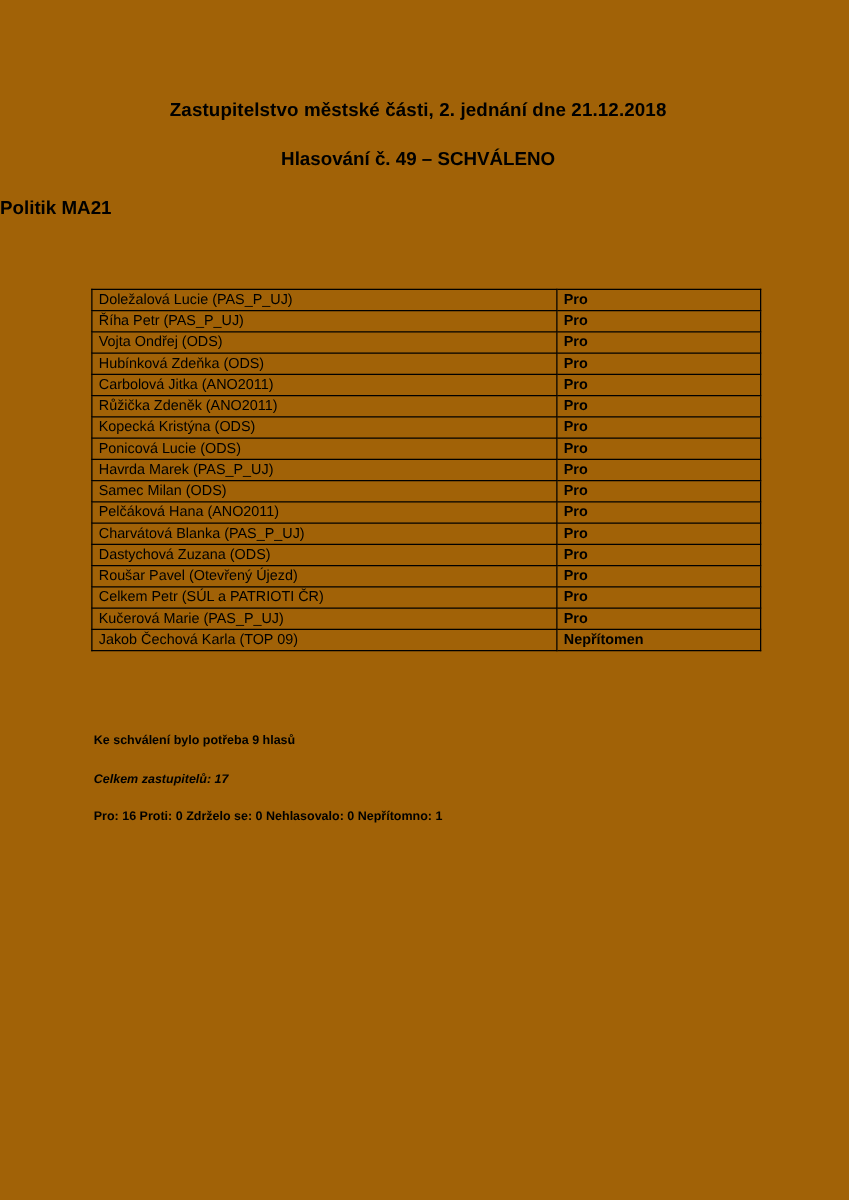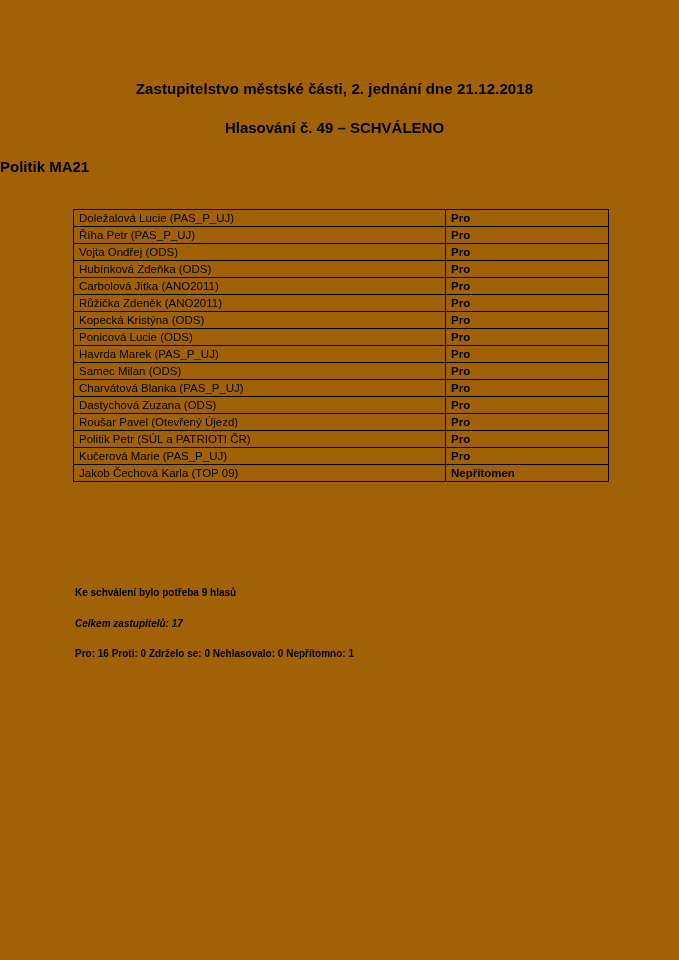--- a/index.html
+++ b/index.html
@@ -41,21 +41,21 @@
   .doc-topic {
     position: absolute;
     top: 158px;
     left: 0;
     width: 669px;
     font-size: 15px;
     font-weight: bold;
   }
   table.votes {
     position: absolute;
-    top: 209px;
+    top: 231px;
     left: 73px;
     width: 535px;
     border-collapse: collapse;
     table-layout: fixed;
     padding-left: 24px;
   }
   table.votes td {
     border: 1px solid #000000;
     font-size: 11.5px;
     line-height: 15px;
@@ -125,33 +125,37 @@
         </tr>
         <tr>
           <td class="name-cell">Havrda Marek (PAS_P_UJ)</td>
           <td class="vote-cell">Pro</td>
         </tr>
         <tr>
           <td class="name-cell">Samec Milan (ODS)</td>
           <td class="vote-cell">Pro</td>
         </tr>
         <tr>
+          <td class="name-cell">Pelčáková Hana (ANO2011)</td>
+          <td class="vote-cell">Pro</td>
+        </tr>
+        <tr>
           <td class="name-cell">Charvátová Blanka (PAS_P_UJ)</td>
           <td class="vote-cell">Pro</td>
         </tr>
         <tr>
           <td class="name-cell">Dastychová Zuzana (ODS)</td>
           <td class="vote-cell">Pro</td>
         </tr>
         <tr>
           <td class="name-cell">Roušar Pavel (Otevřený Újezd)</td>
           <td class="vote-cell">Pro</td>
         </tr>
         <tr>
-          <td class="name-cell">Politik Petr (SÚL a PATRIOTI ČR)</td>
+          <td class="name-cell">Celkem Petr (SÚL a PATRIOTI ČR)</td>
           <td class="vote-cell">Pro</td>
         </tr>
         <tr>
           <td class="name-cell">Kučerová Marie (PAS_P_UJ)</td>
           <td class="vote-cell">Pro</td>
         </tr>
         <tr>
           <td class="name-cell">Jakob Čechová Karla (TOP 09)</td>
           <td class="vote-cell">Nepřítomen</td>
         </tr>

